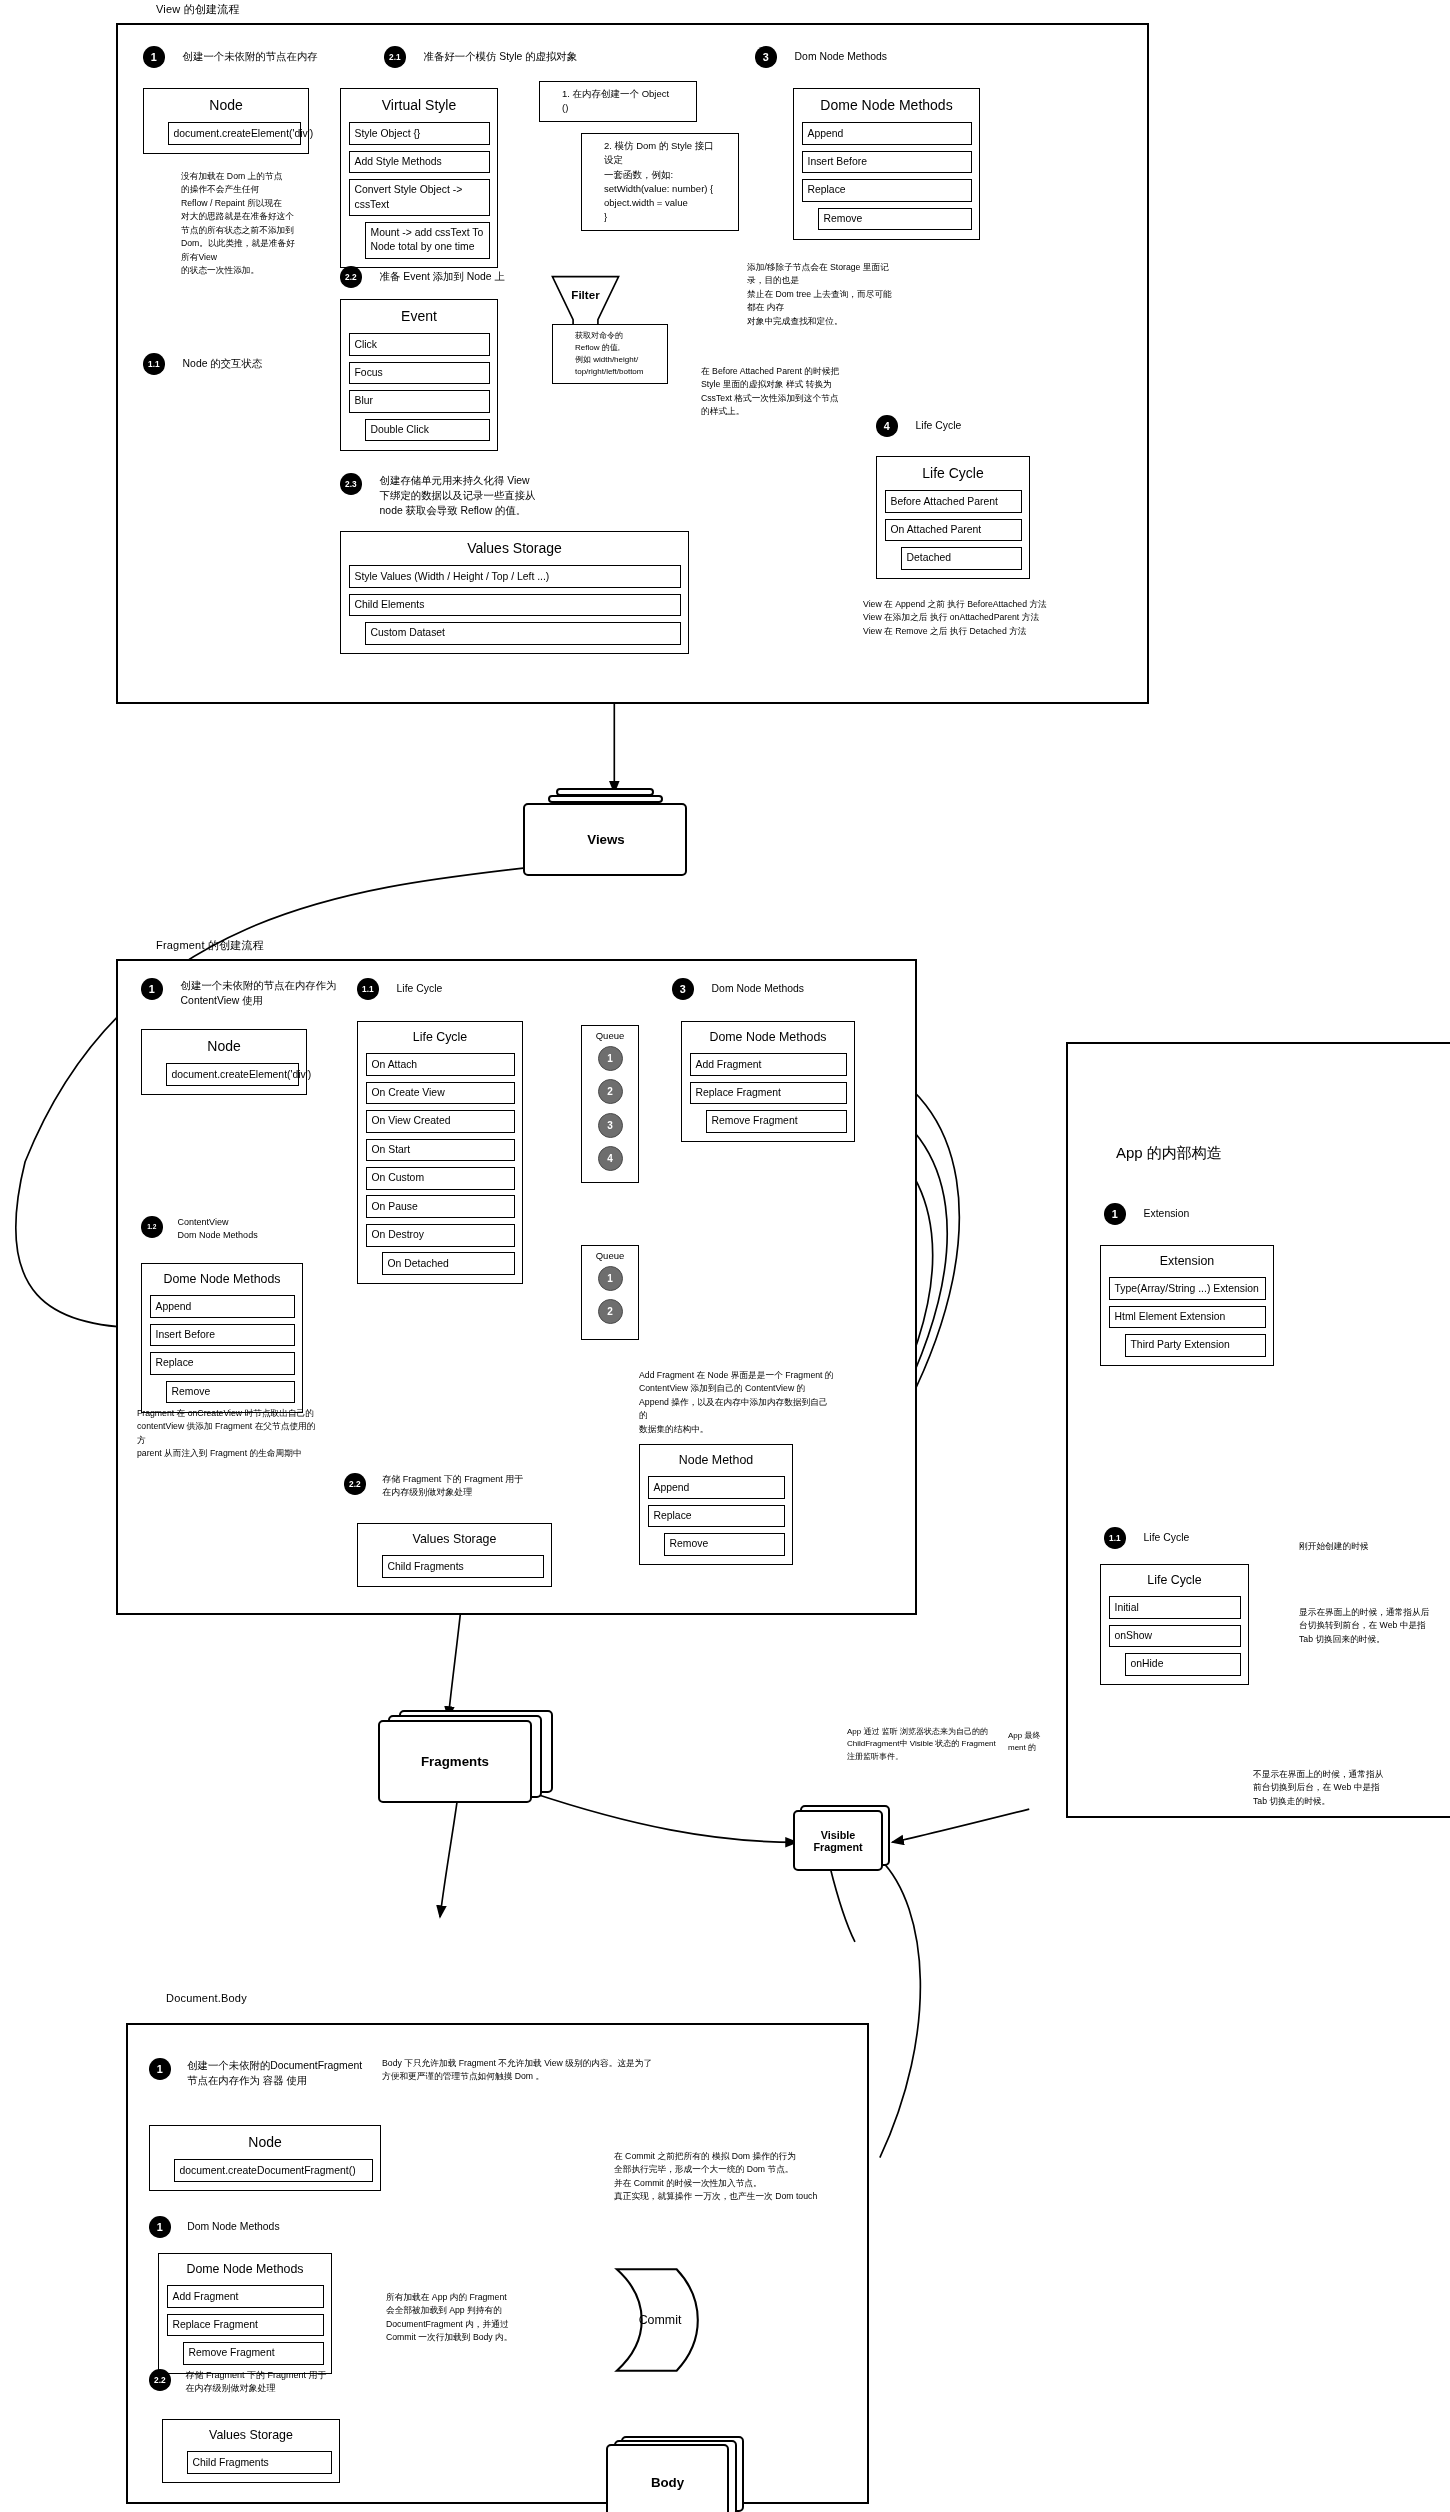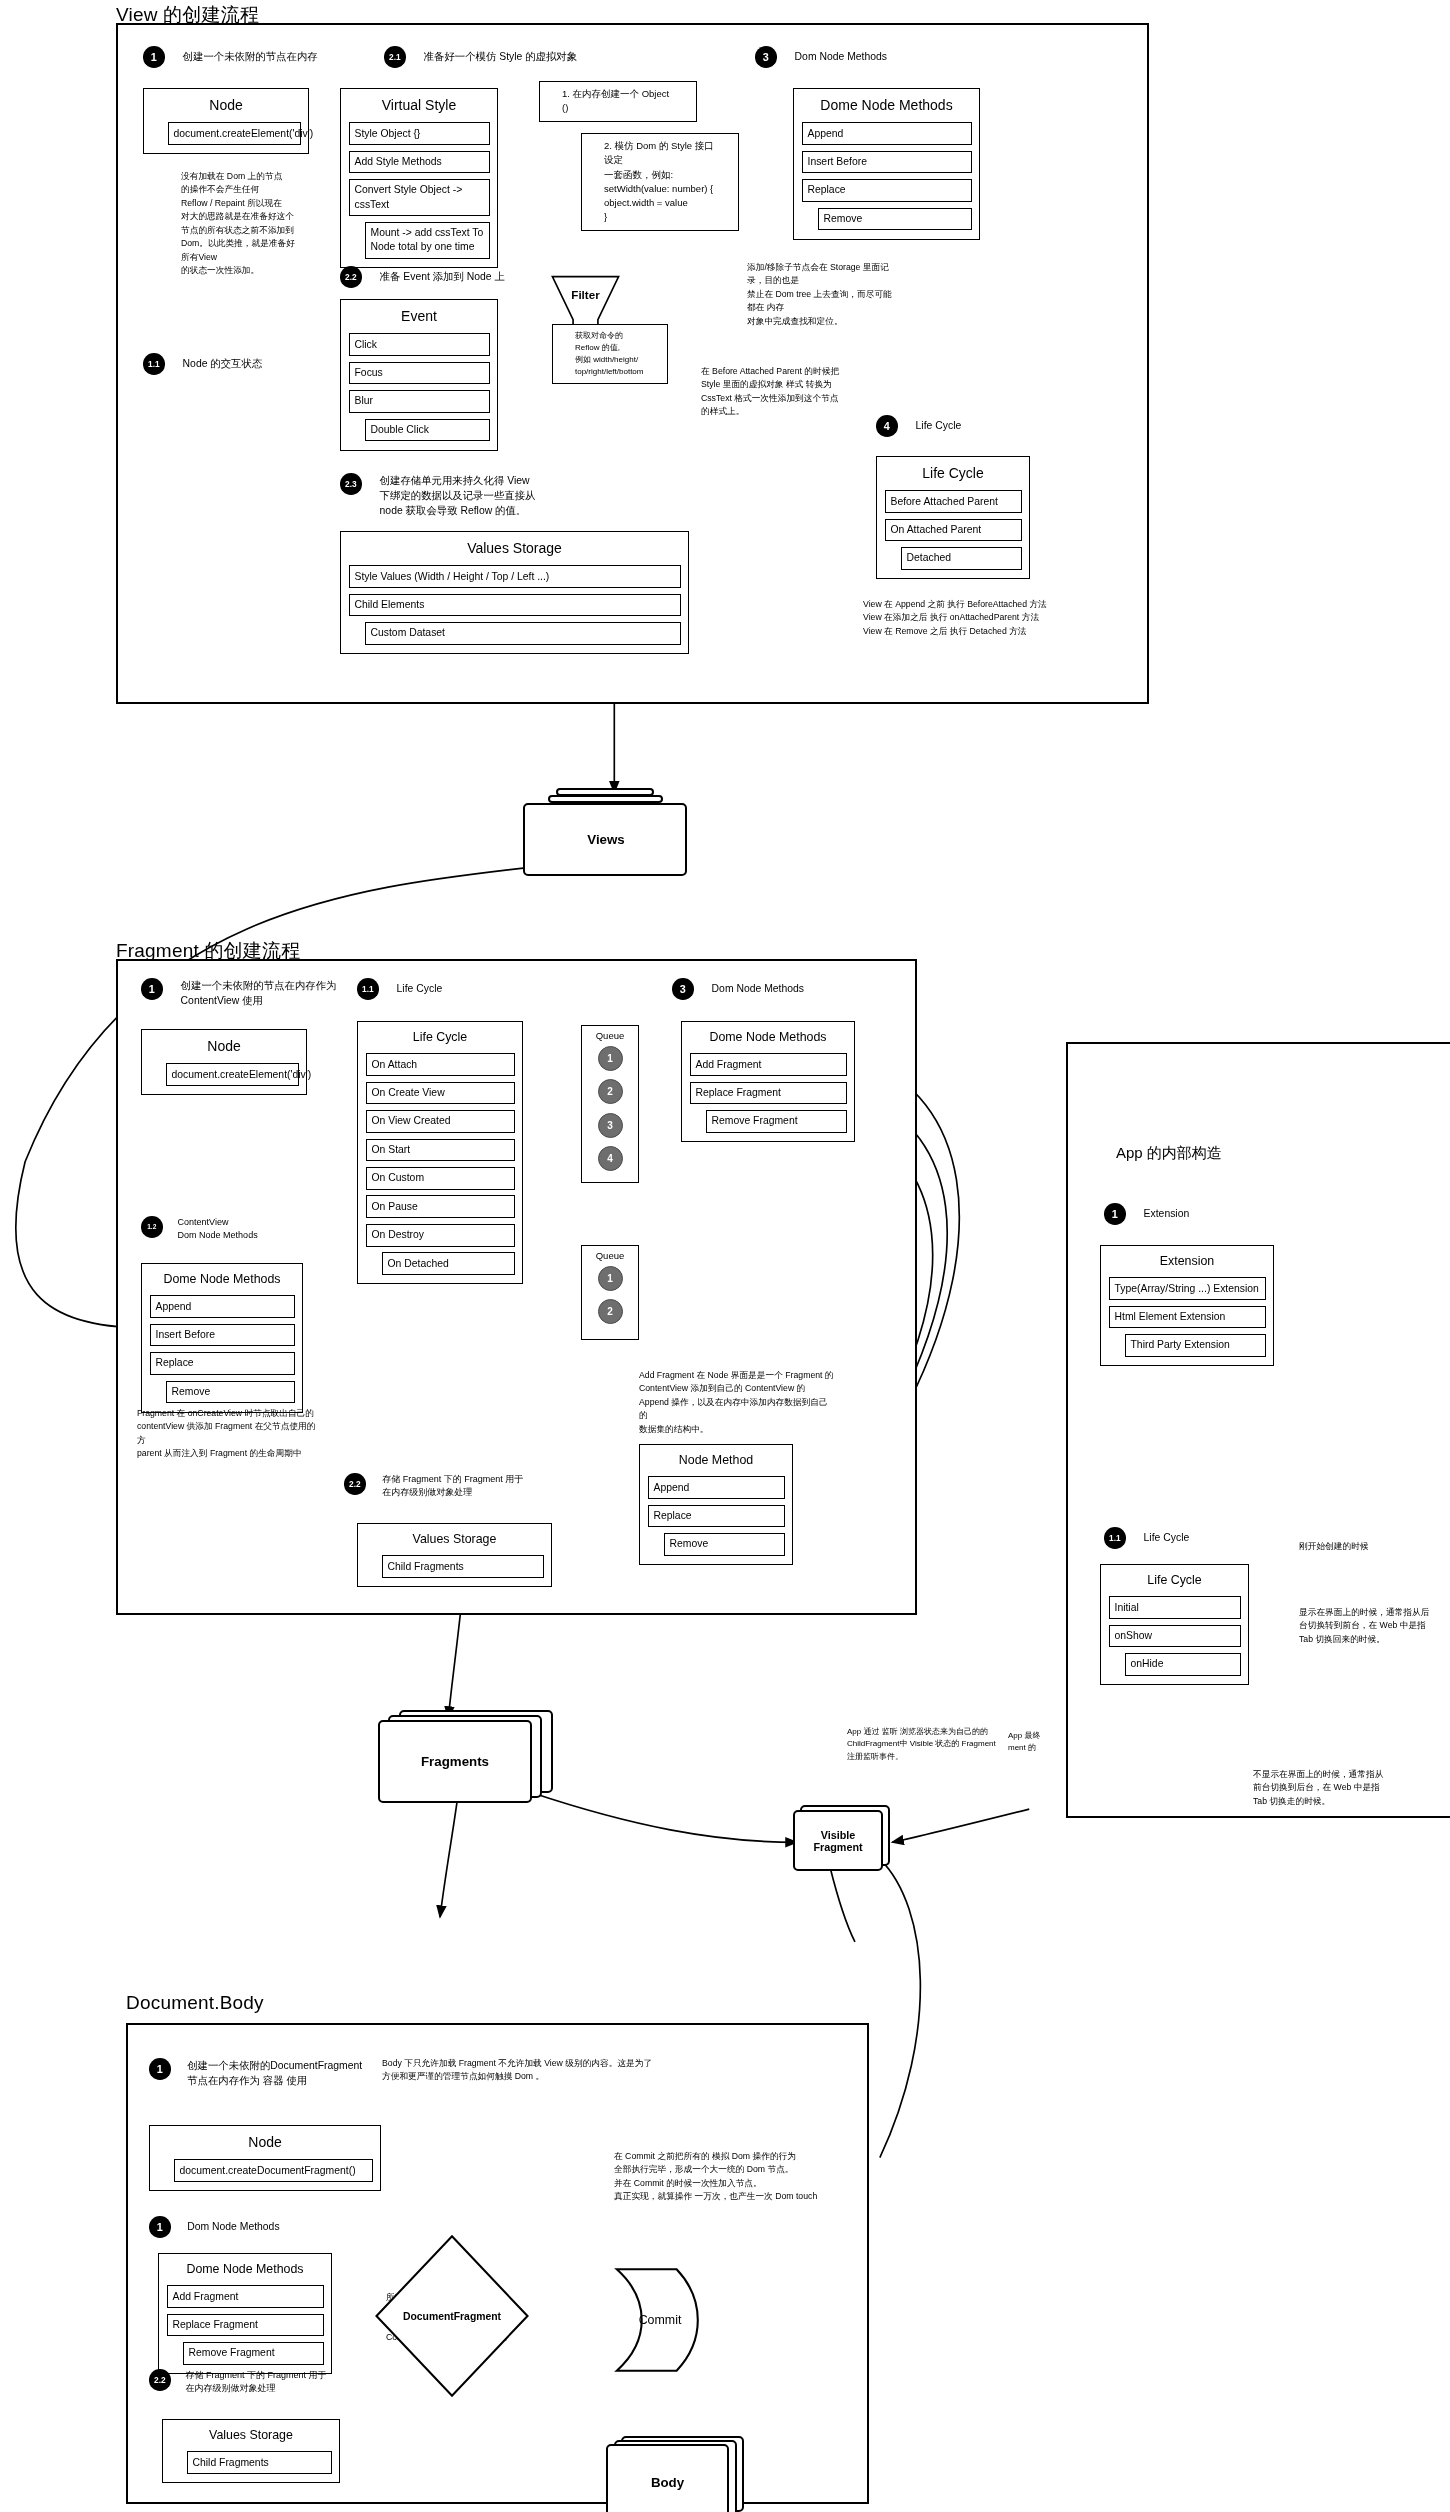--- a/index.html
+++ b/index.html
@@ -5,21 +5,21 @@
   html,body{margin:0;padding:0;background:#ffffff;}
   body{
     font-family:"Liberation Sans","DejaVu Sans",sans-serif;
     color:#000;
     -webkit-font-smoothing:antialiased;
   }
   #page{position:relative;width:1451px;height:2512px;overflow:hidden;background:#fff;}
 
   
   .abs{position:absolute;}
-  .sect-title{font-size:19px;color:#000;letter-spacing:0.2px;white-space:nowrap;}
+  .sect-title{font-size:11px;color:#000;letter-spacing:0.2px;white-space:nowrap;margin-left:40px;}
   .panel{border:2.5px solid #000;background:#fff;box-sizing:border-box;}
   .bubble{
     width:21.6px;height:21.6px;border-radius:50%;background:#000;color:#fff;
     display:flex;align-items:center;justify-content:center;
     font-size:10.8px;font-weight:bold;box-sizing:border-box;
   }
   .bubble.small{font-size:8.3px;}
   .steplbl{font-size:10.4px;color:#000;line-height:1.45;white-space:pre-line;}
   .note{font-size:8.7px;line-height:1.55;color:#000;white-space:pre-line;}
 
@@ -455,26 +455,20 @@
     <div class="gtitle sm">Dome Node Methods</div>
     <div class="row">Add Fragment</div>
     <div class="row">Replace Fragment</div>
     <div class="row">Remove Fragment</div>
   </div>
   <div class="abs note" style="left:386px;top:2291px;width:166px;">所有加载在 App 内的 Fragment
 会全部被加载到 App 判持有的
 DocumentFragment 内，并通过
 Commit 一次行加载到 Body 内。</div>
 
-  <div class="abs" style="left:373px;top:2233px;width:158px;height:166px;">
-    <svg width="158" height="166" viewBox="0 0 190 200">
-      <path d="M95,4 L186,100 L95,196 L4,100 Z" fill="#fff" stroke="#000" stroke-width="2.5"></path>
-    </svg>
-    <div class="diamond-lbl" style="font-size:10.4px;">DocumentFragment</div>
-  </div>
 
   <div class="abs" style="left:610px;top:2266px;width:100px;height:108px;">
     <svg width="100" height="108" viewBox="0 0 120 130">
       <path d="M8,4 C48,40 48,90 8,126 L80,126 C114,90 114,40 80,4 Z" fill="#fff" stroke="#000" stroke-width="2.5"></path>
     </svg>
     <div class="shape-lbl" style="font-size:12.4px;font-weight:normal;">Commit</div>
   </div>
   <div class="abs note" style="left:614px;top:2150px;width:241px;">在 Commit 之前把所有的 模拟 Dom 操作的行为
 全部执行完毕，形成一个大一统的 Dom 节点。
 并在 Commit 的时候一次性加入节点。

